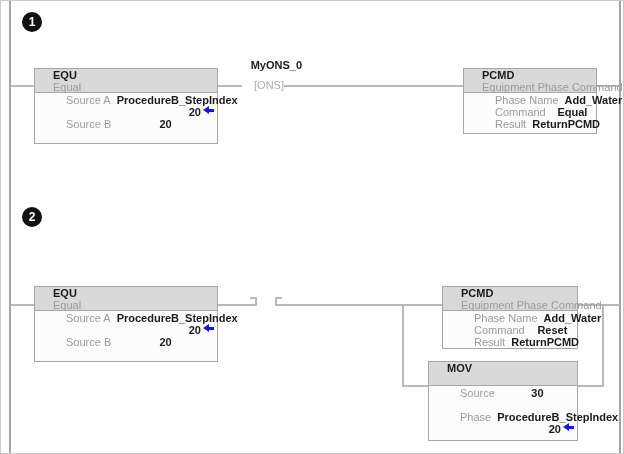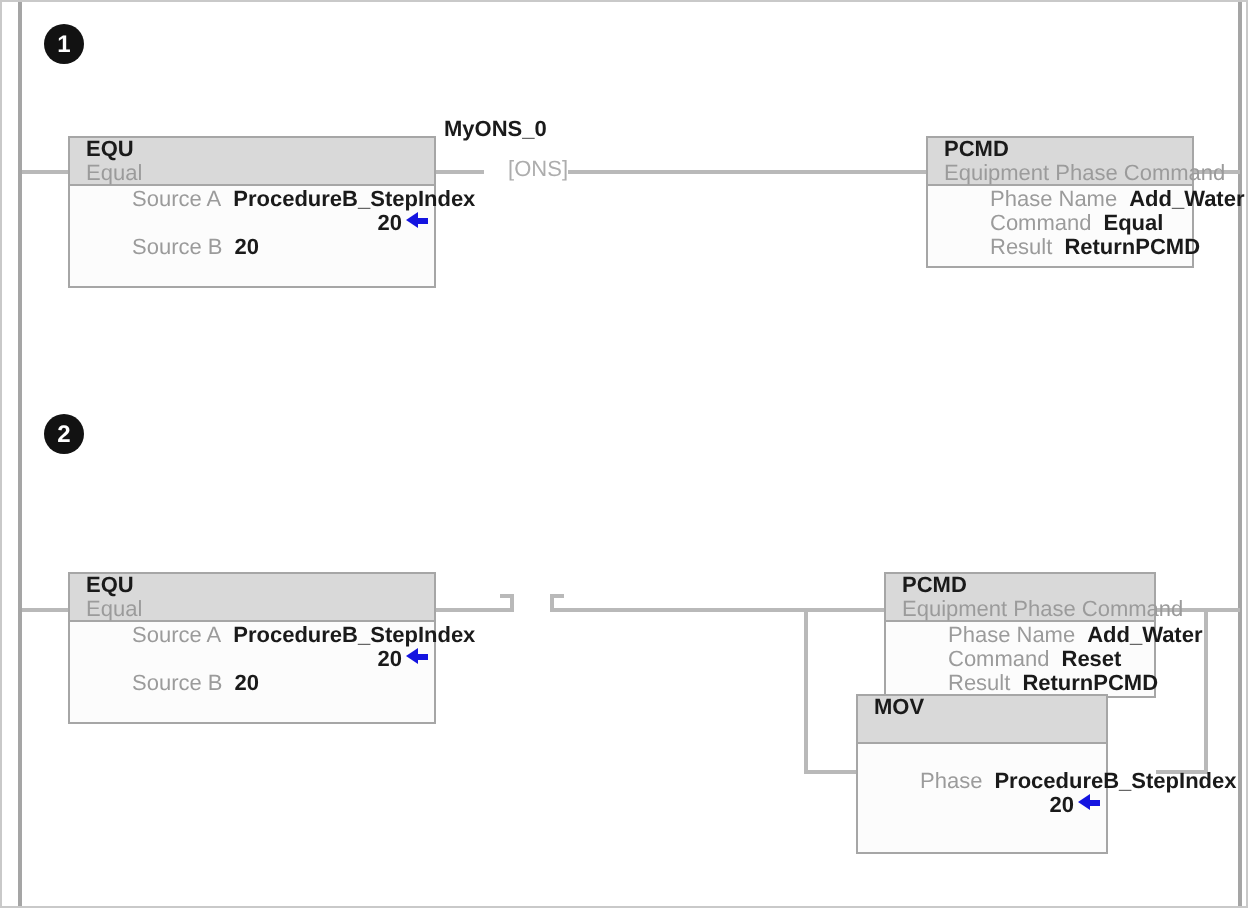--- a/index.html
+++ b/index.html
@@ -12,34 +12,34 @@
   .wire{position:absolute;height:2px;background:#b9b9b9;}
   .vwire{position:absolute;width:2px;background:#b9b9b9;}
   .rung-num{
     position:absolute;width:20px;height:20px;border-radius:50%;background:#121212;
     color:#fff;font-weight:bold;font-size:12px;text-align:center;line-height:20px;
   }
   .block{
     position:absolute;background:#fcfcfc;border:1px solid #a6a6a6;
     box-sizing:border-box;z-index:2;
   }
-  .blk-head{background:#d9d9d9;border-bottom:1px solid #a6a6a6;padding:0 8px;height:23px;}
+  .blk-head{background:#d9d9d9;border-bottom:1px solid #a6a6a6;padding:0 18px;height:23px;}
   .mnemonic{font-weight:bold;display:block;}
   .desc{color:#9b9b9b;display:block;white-space:nowrap;}
   .blk-body{padding:1px 3px;}
   .row{display:flex;justify-content:space-between;height:12px;white-space:nowrap;}
   .row.spacer{height:12px;}
   .lab{color:#9b9b9b;margin-right:6px;margin-left:28px;}
-  .val{font-weight:bold;text-align:left;flex:1;}
+  .val{font-weight:bold;text-align:center;flex:1;}
   .valrow{justify-content:flex-end;}
   .xarrow{display:inline-block;position:relative;width:11px;height:8px;vertical-align:-1px;margin-left:2px;}
   .xarrow .tri{position:absolute;left:0;top:0;width:0;height:0;
     border-top:4px solid transparent;border-bottom:4px solid transparent;border-right:6px solid #1414e0;}
   .xarrow .tail{position:absolute;left:5px;top:2.5px;width:6px;height:3px;background:#1414e0;}
-  .taglabel{position:absolute;font-weight:bold;text-align:left;z-index:2;}
+  .taglabel{position:absolute;font-weight:bold;text-align:right;z-index:2;}
   .ons-sym{position:absolute;color:#adadad;text-align:right;z-index:2;background:#fff;}
   .cbar{position:absolute;width:2px;height:9px;background:#b9b9b9;z-index:2;}
   .cserif{position:absolute;height:2px;width:5px;background:#b9b9b9;z-index:2;}
 </style>
 </head>
 <body>
 
 <div id="canvas">
 
   <div class="rail" style="left:8px"></div>
@@ -157,25 +157,29 @@
         <span class="lab">Command</span>
         <span class="val">Reset</span>
       </div>
       <div class="row">
         <span class="lab">Result</span>
         <span class="val">ReturnPCMD</span>
       </div>
     </div>
   </div>
 
-  <div class="block" style="left:427px;top:346px;width:126px;height:80px">
+  <div class="block" style="left:427px;top:360px;width:150px;height:80px">
     <div class="blk-head">
       <span class="mnemonic">MOV</span>
     </div>
     <div class="blk-body">
+      <div class="row">
+        <span class="lab">Source</span>
+        <span class="val">30</span>
+      </div>
       <div class="row spacer"></div>
       <div class="row">
         <span class="lab">Phase</span>
         <span class="val">ProcedureB_StepIndex</span>
       </div>
       <div class="row valrow">
         <span class="val" style="flex:none">20</span>
         <span class="xarrow">
             <span class="tri"></span>
             <span class="tail"></span>

